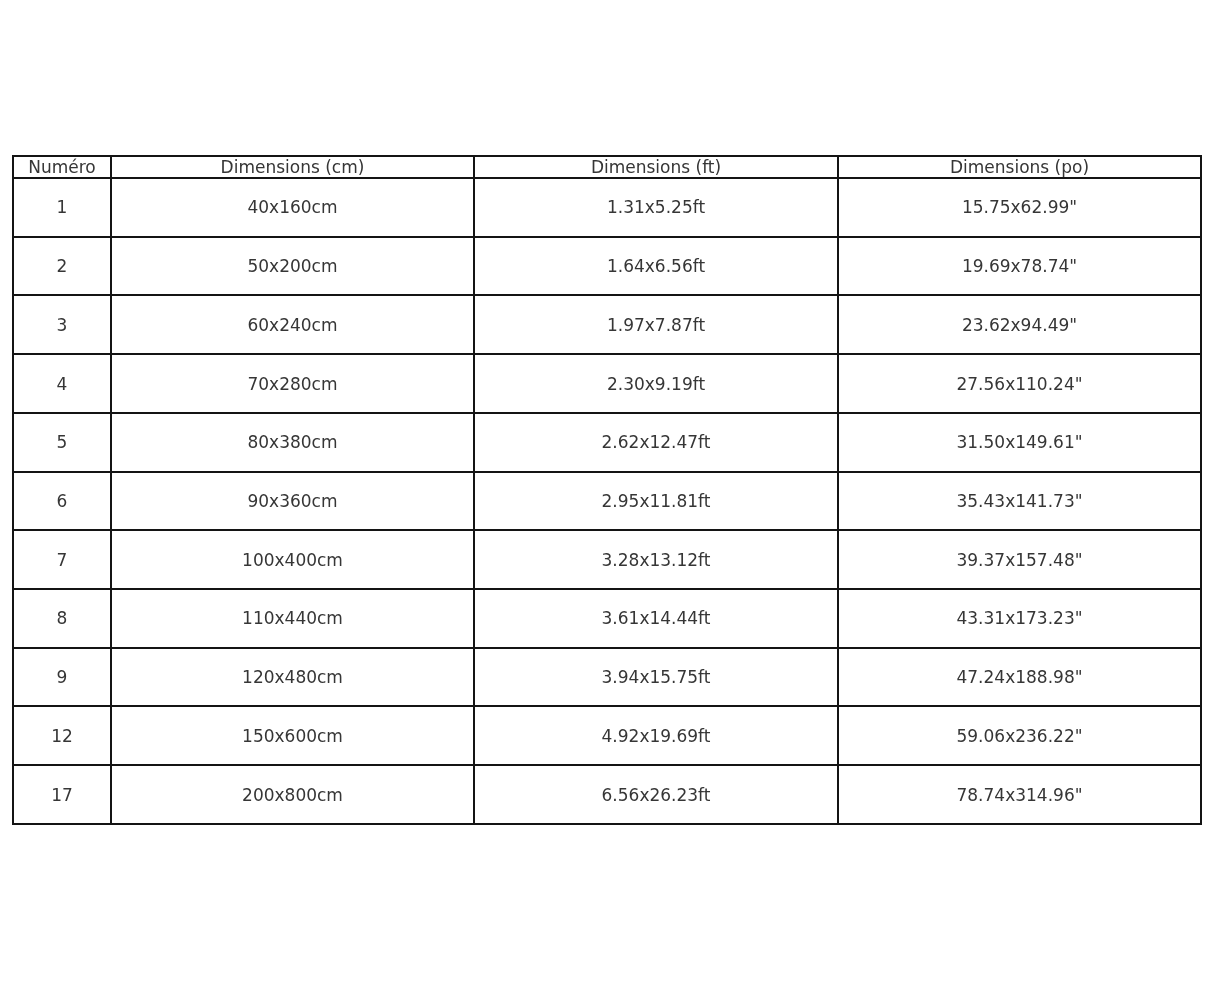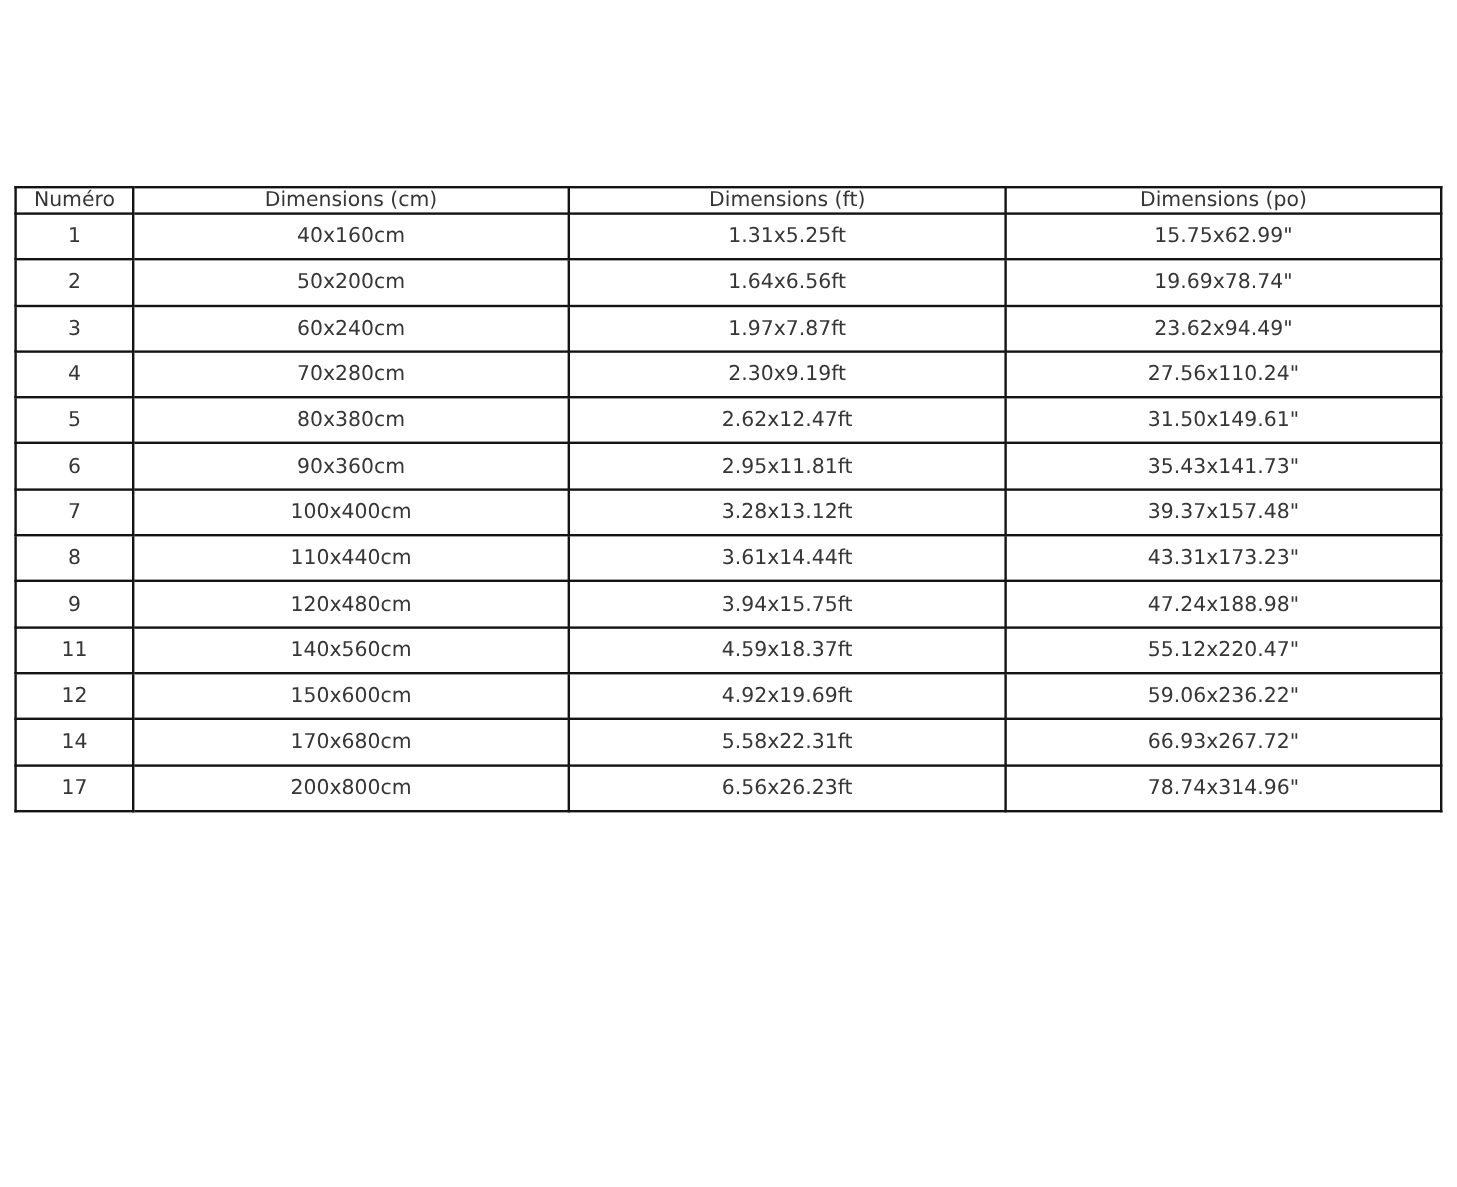--- a/index.html
+++ b/index.html
@@ -11,21 +11,21 @@
     position: relative;
     width: 1214px;
     height: 989px;
     font-family: "DejaVu Sans", sans-serif;
   }
   table.dim-table {
     position: absolute;
     left: 12px;
     top: 155px;
     width: 1188px;
-    height: 522px;
+    height: 670px;
     border-collapse: collapse;
     table-layout: fixed;
   }
   .dim-table th,
   .dim-table td {
     border: 2px solid #141414;
     text-align: center;
     vertical-align: middle;
     font-size: 17px;
     font-weight: 400;
@@ -107,36 +107,24 @@
       <td>3.61x14.44ft</td>
       <td>43.31x173.23"</td>
     </tr>
     <tr>
       <td>9</td>
       <td>120x480cm</td>
       <td>3.94x15.75ft</td>
       <td>47.24x188.98"</td>
     </tr>
     <tr>
-      <td>11</td>
-      <td>140x560cm</td>
-      <td>4.59x18.37ft</td>
-      <td>55.12x220.47"</td>
-    </tr>
-    <tr>
       <td>12</td>
       <td>150x600cm</td>
       <td>4.92x19.69ft</td>
       <td>59.06x236.22"</td>
-    </tr>
-    <tr>
-      <td>14</td>
-      <td>170x680cm</td>
-      <td>5.58x22.31ft</td>
-      <td>66.93x267.72"</td>
     </tr>
     <tr>
       <td>17</td>
       <td>200x800cm</td>
       <td>6.56x26.23ft</td>
       <td>78.74x314.96"</td>
     </tr>
   </tbody>
 </table>
 

